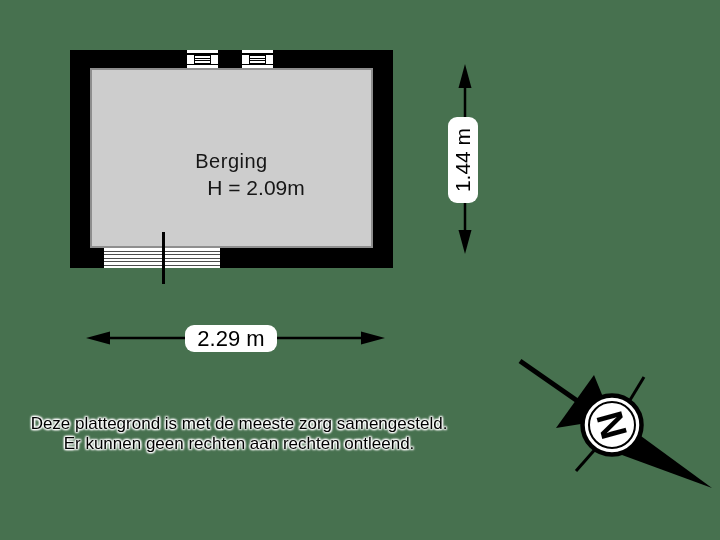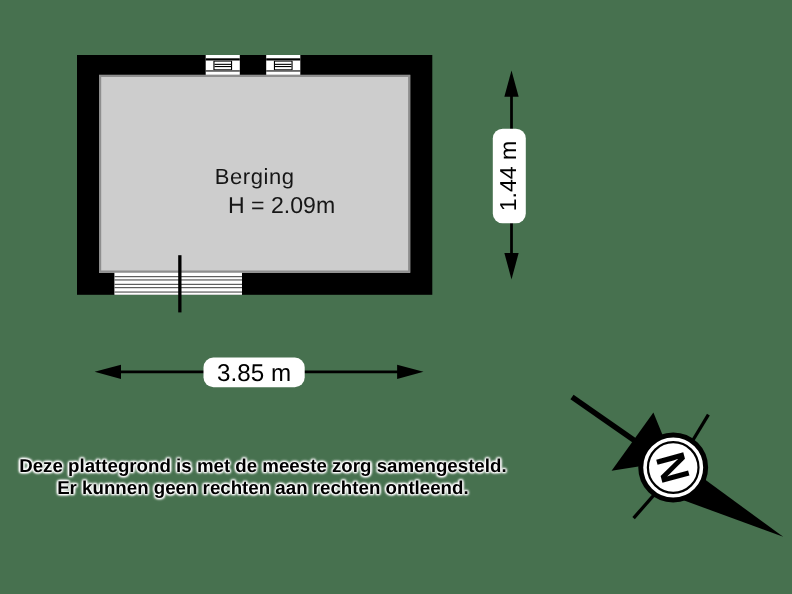--- a/index.html
+++ b/index.html
@@ -35,21 +35,21 @@
   
   .pill{background:var(--label_bg,#fff);border-radius:9px;color:var(--text,#000);}
   .pill-width{left:185px;top:325px;width:92px;height:27px;
               display:flex;align-items:center;justify-content:center;
               font-size:22px;}
   .pill-height{left:448px;top:117px;width:30px;height:86px;}
   .pill-height .vtext{position:absolute;left:50%;top:50%;
       transform:translate(-50%,-50%) rotate(-90deg);white-space:nowrap;font-size:21px;}
 
   
-  .disclaimer{left:0;top:414px;width:478px;text-align:center;font-weight:bold;
+  .disclaimer{left:0;top:414px;width:478px;text-align:center;font-weight:normal;
       font-size:17px;line-height:20px;color:#000;
       text-shadow:0 0 2px #fff,0 0 2px #fff,0 0 3px #fff,
                   1px 1px 2px #fff,-1px -1px 2px #fff,1px -1px 2px #fff,-1px 1px 2px #fff;}
 
   .overlay{left:0;top:0;width:720px;height:540px;pointer-events:none;}
   .layer1{z-index:1;} .layer2{z-index:2;} .layer3{z-index:3;}
   .layer5{z-index:5;} .layer6{z-index:6;}
 </style>
 </head>
 <body>
@@ -108,21 +108,21 @@
       <polygon points="630,428 712,488 622,455" fill="#000"></polygon>
       <line x1="627" y1="405" x2="644" y2="377" stroke="#000" stroke-width="3"></line>
       <line x1="598" y1="446" x2="576" y2="471" stroke="#000" stroke-width="3"></line>
       <circle cx="612" cy="425" r="29.5" fill="#fff" stroke="#000" stroke-width="4.5"></circle>
       <circle cx="612" cy="425" r="23" fill="none" stroke="#000" stroke-width="2"></circle>
       <text x="612" y="438" transform="rotate(75 612 425)" font-family="Liberation Sans, sans-serif" font-size="37" font-weight="bold" text-anchor="middle" fill="#000">N</text>
     </g>
   </svg>
 
   <div class="abs pill pill-width layer6">
-    <span>3.85 m</span>
+    <span>2.29 m</span>
   </div>
   <div class="abs pill pill-height layer6">
     <span class="vtext">1.44 m</span>
   </div>
 
   <div class="abs disclaimer layer6">
     <div>Deze plattegrond is met de meeste zorg samengesteld.</div>
     <div>Er kunnen geen rechten aan rechten ontleend.</div>
   </div>
 

